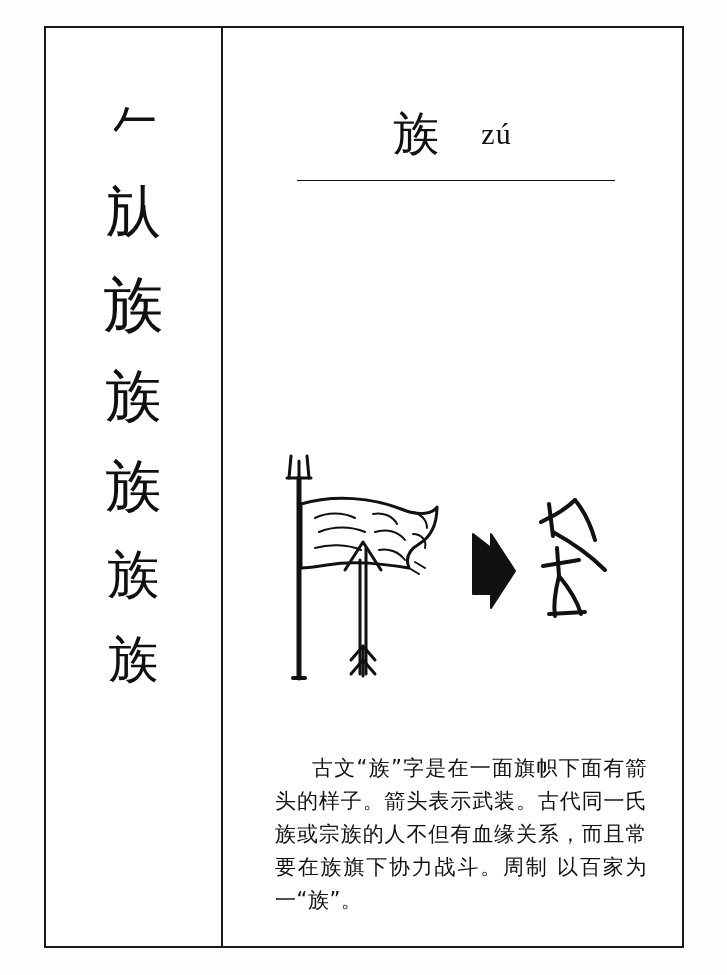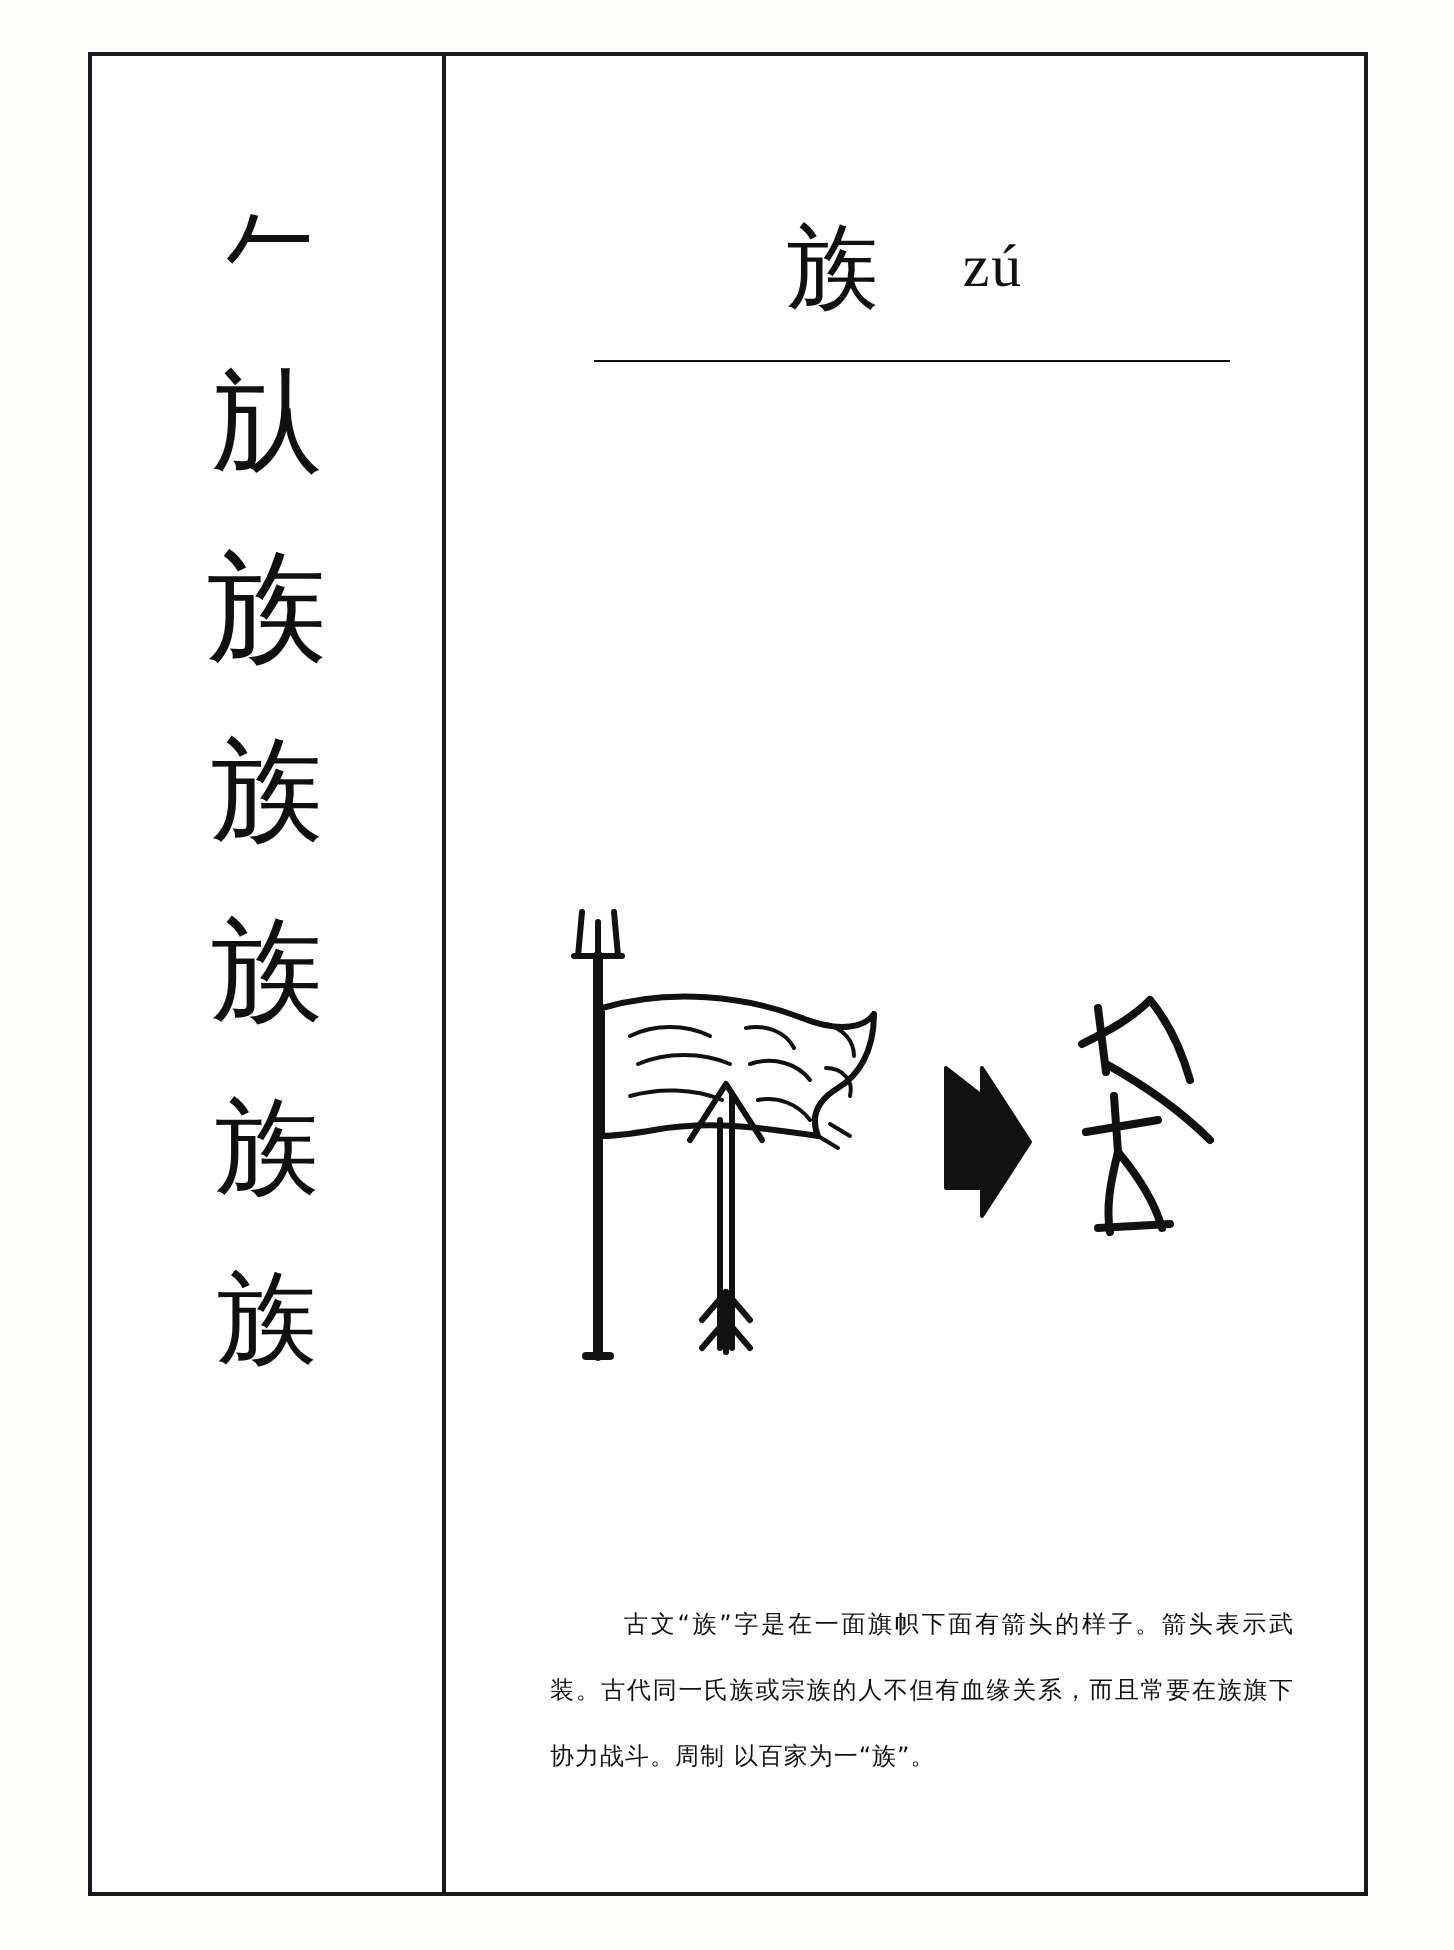--- a/index.html
+++ b/index.html
@@ -125,24 +125,24 @@
     top: 380px;
     width: 459px;
     height: 300px;
   }
   .illustration svg { display: block; }
 
   
   .explain {
     position: absolute;
     left: 52px;
-    top: 768px;
+    top: 724px;
     width: 372px;
     font-family: "DejaVu Sans", sans-serif;
-    font-size: 12px;
+    font-size: 21px;
     line-height: 33px;
     color: #121212;
     text-align: justify;
     text-indent: 37px;
     letter-spacing: 0.5px;
   }
 
   
   .speck {
     position: absolute;

